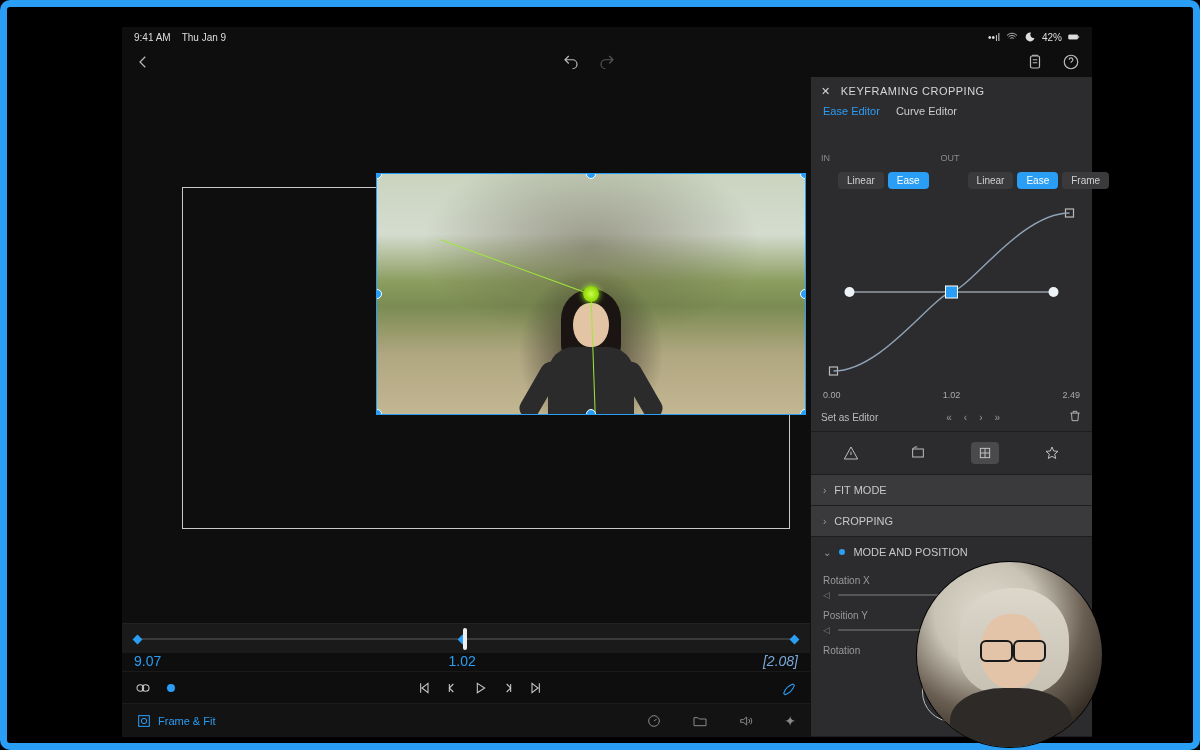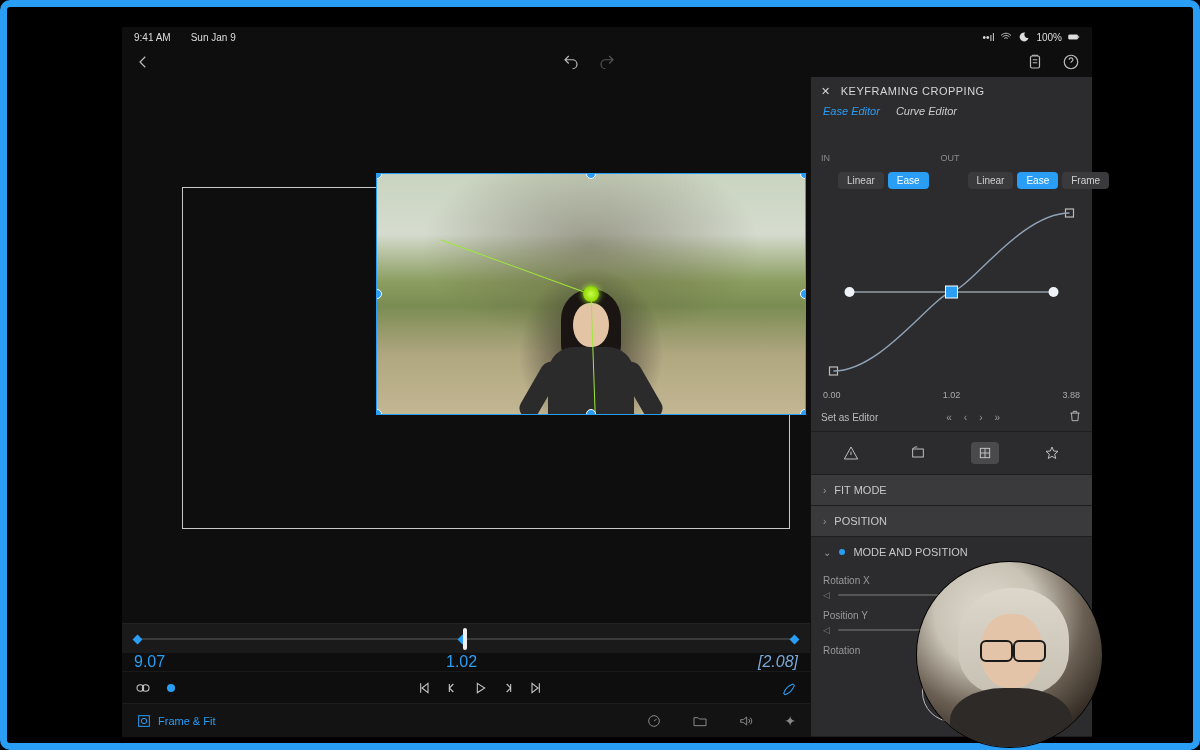--- a/index.html
+++ b/index.html
@@ -1,21 +1,21 @@
 <!DOCTYPE html>
 <html><head>
 <meta charset="utf-8">
 <style>
 * { margin:0; padding:0; box-sizing:border-box; font-family:-apple-system,Helvetica,Arial,sans-serif; -webkit-font-smoothing:antialiased; }
 body { background:#000; width:1200px; height:750px; overflow:hidden; position:relative; }
 .outer-frame { position:absolute; inset:0; border:7px solid #2a9df4; border-radius:10px; background:#000; }
 .device { position:absolute; left:115px; top:20px; width:970px; height:710px; background:#0e0e0e; color:#d8d8d8; font-size:12px; }
 
 .status-bar { height:20px; display:flex; align-items:center; padding:0 12px; font-size:10px; color:#ddd; }
-.status-bar .left { flex:1; display:flex; gap:20px; }
+.status-bar .left { flex:1; display:flex; gap:11px; }
 .status-bar .right { display:flex; gap:6px; align-items:center; }
 .status-bar svg { width:12px; height:12px; fill:#ddd; }
 
 .toolbar { height:30px; display:flex; align-items:center; padding:0 10px; gap:14px; }
 .toolbar .spacer { flex:1; }
 .icon-btn { width:22px; height:22px; display:flex; align-items:center; justify-content:center; color:#bbb; cursor:pointer; }
 .icon-btn svg { width:18px; height:18px; stroke:#bbb; fill:none; stroke-width:1.6; }
 .icon-btn.dim svg { stroke:#555; }
 
 .main { display:flex; height:calc(100% - 50px); }
@@ -34,35 +34,35 @@
 .subject .arm-l{left:-6px;transform:rotate(30deg);} .subject .arm-r{right:-6px;transform:rotate(-30deg);}
 .gizmo { position:absolute; pointer-events:none; }
 .gizmo .center-dot{position:absolute;left:50%;top:50%;width:16px;height:16px;margin:-8px 0 0 -8px;border-radius:50%;background:radial-gradient(circle,#c8ff4a 0%,#8dd400 70%);box-shadow:0 0 6px #aaff33;}
 .gizmo .gline{position:absolute;background:#9fe83a;}
 .handle { position:absolute; width:10px; height:10px; background:#2a9df4; border:1.5px solid #fff; border-radius:50%; margin:-5px 0 0 -5px; }
 
 .scrub { height:30px; position:relative; border-top:1px solid #222; background:#1a1a1a; }
 .scrub .track { position:absolute; left:12px; right:12px; top:14px; height:2px; background:#3a3a3a; }
 .scrub .kf { position:absolute; top:12px; width:7px; height:7px; background:#2a9df4; transform:rotate(45deg); }
 .scrub .ph { position:absolute; top:4px; width:4px; height:22px; background:#eee; border-radius:2px; }
-.times { height:18px; display:flex; padding:0 12px; color:#2a9df4; font-size:16px; align-items:flex-end; }
+.times { height:18px; display:flex; padding:0 12px; color:#2a9df4; font-size:14px; align-items:flex-start; }
 .times .t-left{flex:0 0 auto;} .times .t-mid{flex:1;text-align:center;} .times .t-right{flex:0 0 auto;color:#7aa8d8;font-style:italic;}
 .transport { height:32px; display:flex; align-items:center; gap:6px; padding:0 10px; border-top:1px solid #1a1a1a; }
 .transport .spacer{flex:1;}
 .transport svg { width:16px; height:16px; stroke:#c8c8c8; fill:none; stroke-width:1.6; }
 .tool-row { height:34px; display:flex; align-items:center; gap:30px; padding:0 14px; border-top:1px solid #1d1d1d; background:#131313; }
 .tool-row .item { display:flex; align-items:center; gap:6px; color:#888; font-size:11px; }
 .tool-row .item.active { color:#2a9df4; }
 .tool-row svg { width:16px; height:16px; stroke:currentColor; fill:none; stroke-width:1.5; }
 .tool-row .fxicon{font-size:14px;}
 
 .panel-header { height:30px; display:flex; align-items:center; gap:10px; padding:0 10px; color:#d6d6d6; font-size:11px; letter-spacing:0.5px; }
 .panel-header .x { cursor:pointer; }
 .panel-tabs { display:flex; gap:16px; padding:0 12px 6px; font-size:11px; }
-.panel-tabs .tab{color:#ccc;cursor:pointer;font-style:italic;} .panel-tabs .tab.active{color:#2a9df4;}
+.panel-tabs .tab{color:#ccc;cursor:pointer;} .panel-tabs .tab.active{color:#2a9df4;}
 .ease-row { display:flex; align-items:center; gap:6px; padding:4px 10px 8px; font-size:10px; color:#aaa; }
 .ease-row .lbl{color:#8a8a8a;font-size:9px;margin-right:2px;}
 .seg { display:flex; gap:4px; }
 .seg .opt { padding:3px 9px; border-radius:4px; background:#3a3a3c; color:#d0d0d0; cursor:pointer; font-size:10px;margin-top:45px; }
 .seg .opt.active { background:#2a9df4; color:#fff; }
 .curve-box { height:220px; margin:0 8px; position:relative; }
 .curve-box svg { width:100%; height:190px; }
 .curve-labels { display:flex; justify-content:space-between; font-size:9px; color:#aaa; padding:0 4px; }
 .kf-nav { display:flex; align-items:center; padding:6px 10px; gap:8px; font-size:10px; color:#bbb; border-bottom:1px solid #1e1e1e; }
 .kf-nav .navbtns{flex:1;display:flex;justify-content:center;gap:12px;color:#999;}
@@ -97,31 +97,31 @@
 </style>
 </head>
 <body>
 
 <div class="outer-frame">
 <div class="device">
 
   <div class="status-bar">
     <div class="left">
       <span>9:41 AM</span>
-      <span>Sun Jan 9</span>
+      <span>Thu Jan 9</span>
     </div>
     <div class="right">
       <span>••ıl</span>
       <svg viewBox="0 0 24 24">
             <path d="M2 9c6-6 14-6 20 0M5 12c4-4 10-4 14 0M8.5 15c2-2 5-2 7 0M12 18h0" stroke="#ddd" stroke-width="1.6" fill="none"></path>
           </svg>
       <svg viewBox="0 0 24 24">
             <path d="M14 3a9 9 0 1 0 7 11 7 7 0 0 1-7-11z" fill="#ddd"></path>
           </svg>
-      <span>100%</span>
+      <span>42%</span>
       <svg viewBox="0 0 28 14">
             <rect x="1" y="2" width="22" height="10" rx="2" stroke="#ddd" fill="#ddd"></rect>
             <rect x="24" y="5" width="2" height="4" fill="#ddd"></rect>
           </svg>
     </div>
   </div>
 
   <div class="toolbar">
     <div class="icon-btn">
           <svg viewBox="0 0 24 24">
@@ -304,21 +304,21 @@
           <path d="M12 174 C 60 174 110 100 130 95" stroke="#8fa3b8" stroke-width="1.4" fill="none"></path>
           <path d="M130 95 C 150 90 200 16 248 16" stroke="#8fa3b8" stroke-width="1.4" fill="none"></path>
           <line x1="28" y1="95" x2="232" y2="95" stroke="#c8d4e0" stroke-width="1.2"></line>
           <circle cx="28" cy="95" r="5" fill="#eef3f8"></circle>
           <circle cx="232" cy="95" r="5" fill="#eef3f8"></circle>
           <rect x="124" y="89" width="12" height="12" fill="#2a9df4" stroke="#fff" stroke-width="1"></rect>
         </svg>
         <div class="curve-labels">
           <span>0.00</span>
           <span>1.02</span>
-          <span>3.88</span>
+          <span>2.49</span>
         </div>
       </div>
 
       <div class="kf-nav">
         <span>Set as Editor</span>
         <div class="navbtns">
           <span>«</span>
           <span>‹</span>
           <span>›</span>
           <span>»</span>
@@ -357,21 +357,21 @@
 
       <div class="accordion">
         <div class="acc-head">
               <span class="chev">›</span>
               <span>FIT MODE</span>
             </div>
       </div>
       <div class="accordion">
         <div class="acc-head">
               <span class="chev">›</span>
-              <span>POSITION</span>
+              <span>CROPPING</span>
             </div>
       </div>
       <div class="accordion">
         <div class="acc-head open">
               <span class="chev">⌄</span>
               <span class="kf-dot"></span>
               <span>MODE AND POSITION</span>
             </div>
         <div class="acc-body">
           <div class="prop">

